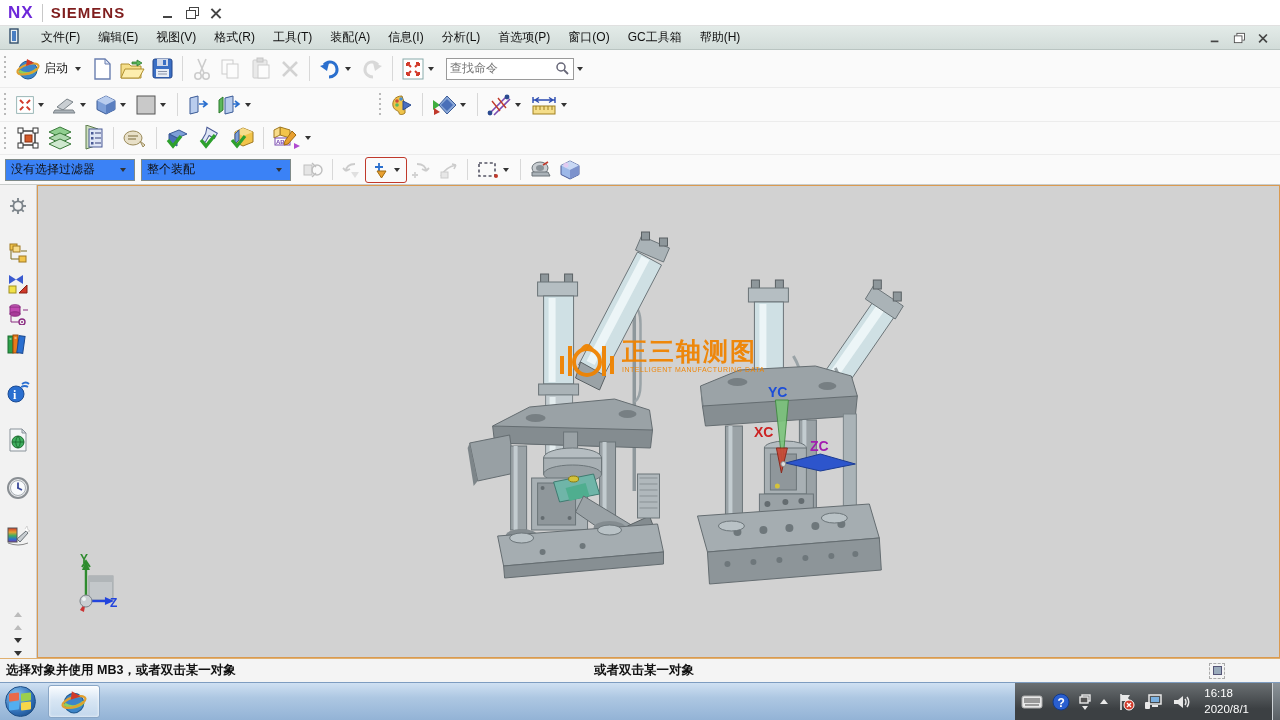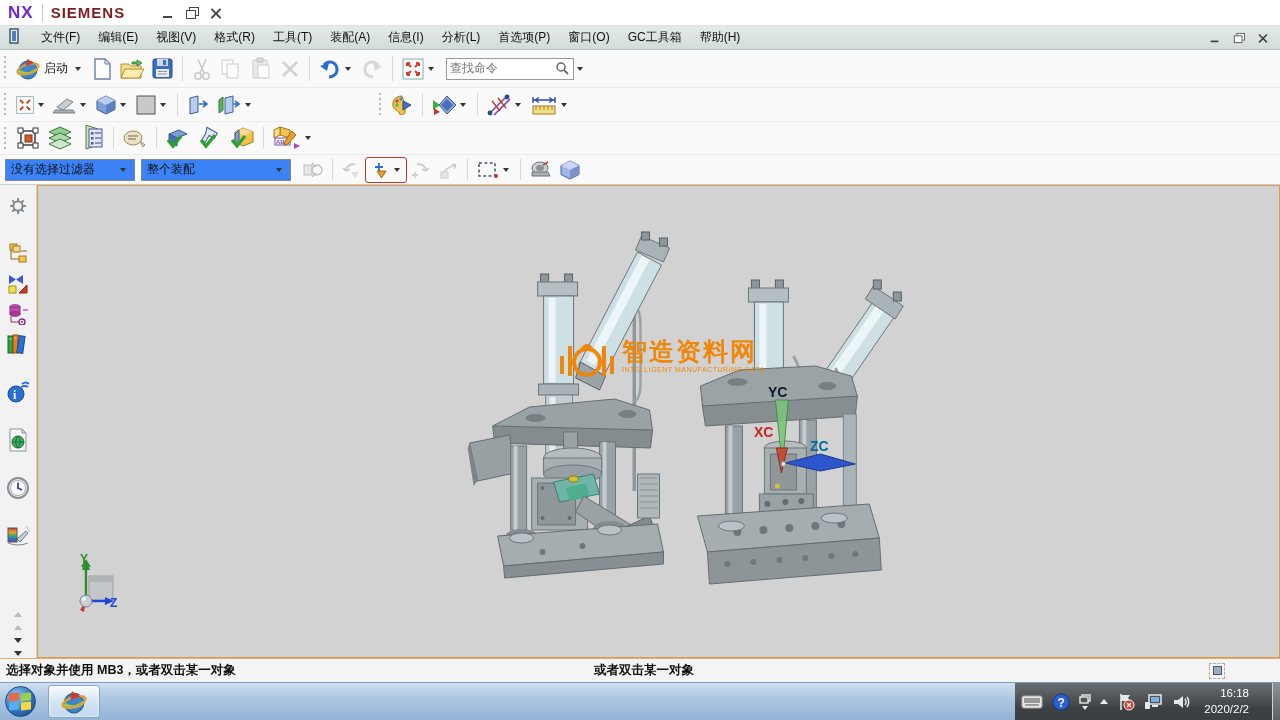--- a/index.html
+++ b/index.html
@@ -58,23 +58,23 @@
   .tri-up { width:0; height:0; border-left:4px solid transparent; border-right:4px solid transparent; border-bottom:5px solid #bbb; margin:2px 0; }
   .tri-down { width:0; height:0; border-left:4px solid transparent; border-right:4px solid transparent; border-top:5px solid #333; margin:2px 0; }
 
   .viewport { flex:1; position:relative; background:#d2d2d2; border:1px solid #da9a50; overflow:hidden; }
   .view-status { position:absolute; left:9px; top:450px; color:#e8954a; font-size:13.5px; letter-spacing:1px; white-space:nowrap; }
   .wm { position:absolute; left:520px; top:152px; display:flex; align-items:flex-start; gap:6px; opacity:.95; }
   .wm-text { display:flex; flex-direction:column; }
   .wm-title { color:#f08300; font-size:25px; font-weight:bold; letter-spacing:2px; line-height:1.05; }
   .wm-sub { color:#f08300; font-size:7px; letter-spacing:.5px; margin-top:2px; }
   .wcs-label { position:absolute; font-size:14px; font-weight:bold; }
-  .lbl-yc { left:730px; top:198px; color:#0f172a; }
+  .lbl-yc { left:730px; top:198px; color:#1d4ed8; }
   .lbl-xc { left:716px; top:238px; color:#cc2222; }
-  .lbl-zc { left:772px; top:252px; color:#0369a1; }
+  .lbl-zc { left:772px; top:252px; color:#a21caf; }
   .triad-label { position:absolute; font-size:12px; font-weight:bold; }
   .lbl-y { left:42px; top:366px; color:#2e8b2e; }
   .lbl-z { left:72px; top:410px; color:#2244dd; }
 
   
   .statusbar { height:24px; background:#f4f4f4; display:flex; align-items:center; border-top:1px solid #e0b070; }
   .status-prompt { font-weight:bold; color:#111; margin-left:6px; font-size:12.5px; }
   .status-msg { font-weight:bold; color:#111; position:absolute; left:594px; font-size:12.5px; }
   .status-right { margin-left:auto; margin-right:55px; width:16px; height:16px; border:1px dashed #aaa; display:flex; align-items:center; justify-content:center; }
   .status-right .inner { width:9px; height:9px; border:1px solid #557; background:#9ab; }
@@ -83,21 +83,21 @@
   .taskbar { height:38px; background:linear-gradient(#cfe0f2 0%, #adc7e2 40%, #93b3d6 100%); display:flex; align-items:stretch; position:relative; border-top:1px solid #7d9cc0; }
   .orb { width:40px; display:flex; align-items:center; justify-content:center; }
   .orb-circle { width:31px; height:31px; border-radius:50%; background:radial-gradient(circle at 35% 30%, #8cc6f0, #2f6db5 60%, #123f74); border:1px solid #1c4d86; display:grid; grid-template-columns:10px 10px; grid-template-rows:8px 8px; gap:1.5px; align-content:center; justify-content:center; }
   .orb-circle i { border-radius:1px; display:block; }
   .pane-r { background:#e8694a; transform:skewY(-6deg);} .pane-g { background:#9ccf4e; transform:skewY(-6deg);}
   .pane-b { background:#53aef0; transform:skewY(-6deg);} .pane-y { background:#f7d64a; transform:skewY(-6deg);}
   .task-app { width:52px; margin-left:8px; margin-top:2px; margin-bottom:2px; border:1px solid #89a6c6; border-radius:3px;
     background:linear-gradient(#fbfdff,#d8e6f4 45%, #c2d7ec); display:flex; align-items:center; justify-content:center; box-shadow:inset 0 0 3px #fff; }
   .tray { position:absolute; right:8px; top:0; bottom:0; display:flex; align-items:center; gap:9px; padding:0 6px;
     background:linear-gradient(#6a6f72,#3c4043 70%); }
-  .tray-clock { color:#fff; text-align:right; font-size:11.5px; line-height:1.35; margin-left:4px; }
+  .tray-clock { color:#fff; text-align:left; font-size:11.5px; line-height:1.35; margin-left:4px; }
   .show-desktop { position:absolute; right:0; top:0; bottom:0; width:8px; background:linear-gradient(#8b9399,#5a6065); border-left:1px solid #cfd4d8; }
   .tray-caret-col { display:flex; flex-direction:column; align-items:center; gap:2px; }
   .t-up { width:0;height:0;border-left:4px solid transparent;border-right:4px solid transparent;border-bottom:5px solid #e8e8e8; }
   .t-down { width:0;height:0;border-left:3px solid transparent;border-right:3px solid transparent;border-top:4px solid #e8e8e8; }
 </style>
 </head>
 <body>
 
 <div class="screen">
 
@@ -723,21 +723,21 @@
           <g stroke="#f08300" stroke-width="4" fill="none">
             <path d="M4,36 L4,18"></path>
               <path d="M12,38 L12,8"></path>
               <path d="M46,38 L46,8"></path>
               <path d="M54,36 L54,18"></path>
           </g>
           <circle cx="29" cy="24" r="13" fill="none" stroke="#f08300" stroke-width="4"></circle>
           <path d="M24,12 q5,-8 10,0" fill="none" stroke="#f08300" stroke-width="4"></path>
         </svg>
         <span class="wm-text">
-          <span class="wm-title">智造资料网</span>
+          <span class="wm-title">正三轴测图</span>
           <span class="wm-sub">INTELLIGENT MANUFACTURING DATA</span>
         </span>
       </div>
 
       
       <span class="wcs-label lbl-yc">YC</span>
       <span class="wcs-label lbl-xc">XC</span>
       <span class="wcs-label lbl-zc">ZC</span>
 
       
@@ -803,20 +803,20 @@
           <rect x="7" y="3" width="8" height="5" fill="#7ab0e0"></rect>
           <rect x="8" y="11" width="6" height="2" fill="#e8e8e8"></rect>
           <rect x="1" y="8" width="5" height="7" rx="1" fill="#e8e8e8"></rect>
         </svg>
       <svg width="18" height="16" viewBox="0 0 18 16">
           <polygon points="1,6 5,6 10,2 10,14 5,10 1,10" fill="#e8e8e8"></polygon>
           <path d="M12,5 q2,3 0,6 M14,3 q3.5,5 0,10" stroke="#e8e8e8" stroke-width="1.5" fill="none"></path>
         </svg>
       <span class="tray-clock">
         <div>16:18</div>
-        <div>2020/2/2</div>
+        <div>2020/8/1</div>
       </span>
       <span style="width:8px"></span>
     </span>
     <span class="show-desktop"></span>
   </div>
 
 </div>
 
 </body></html>

